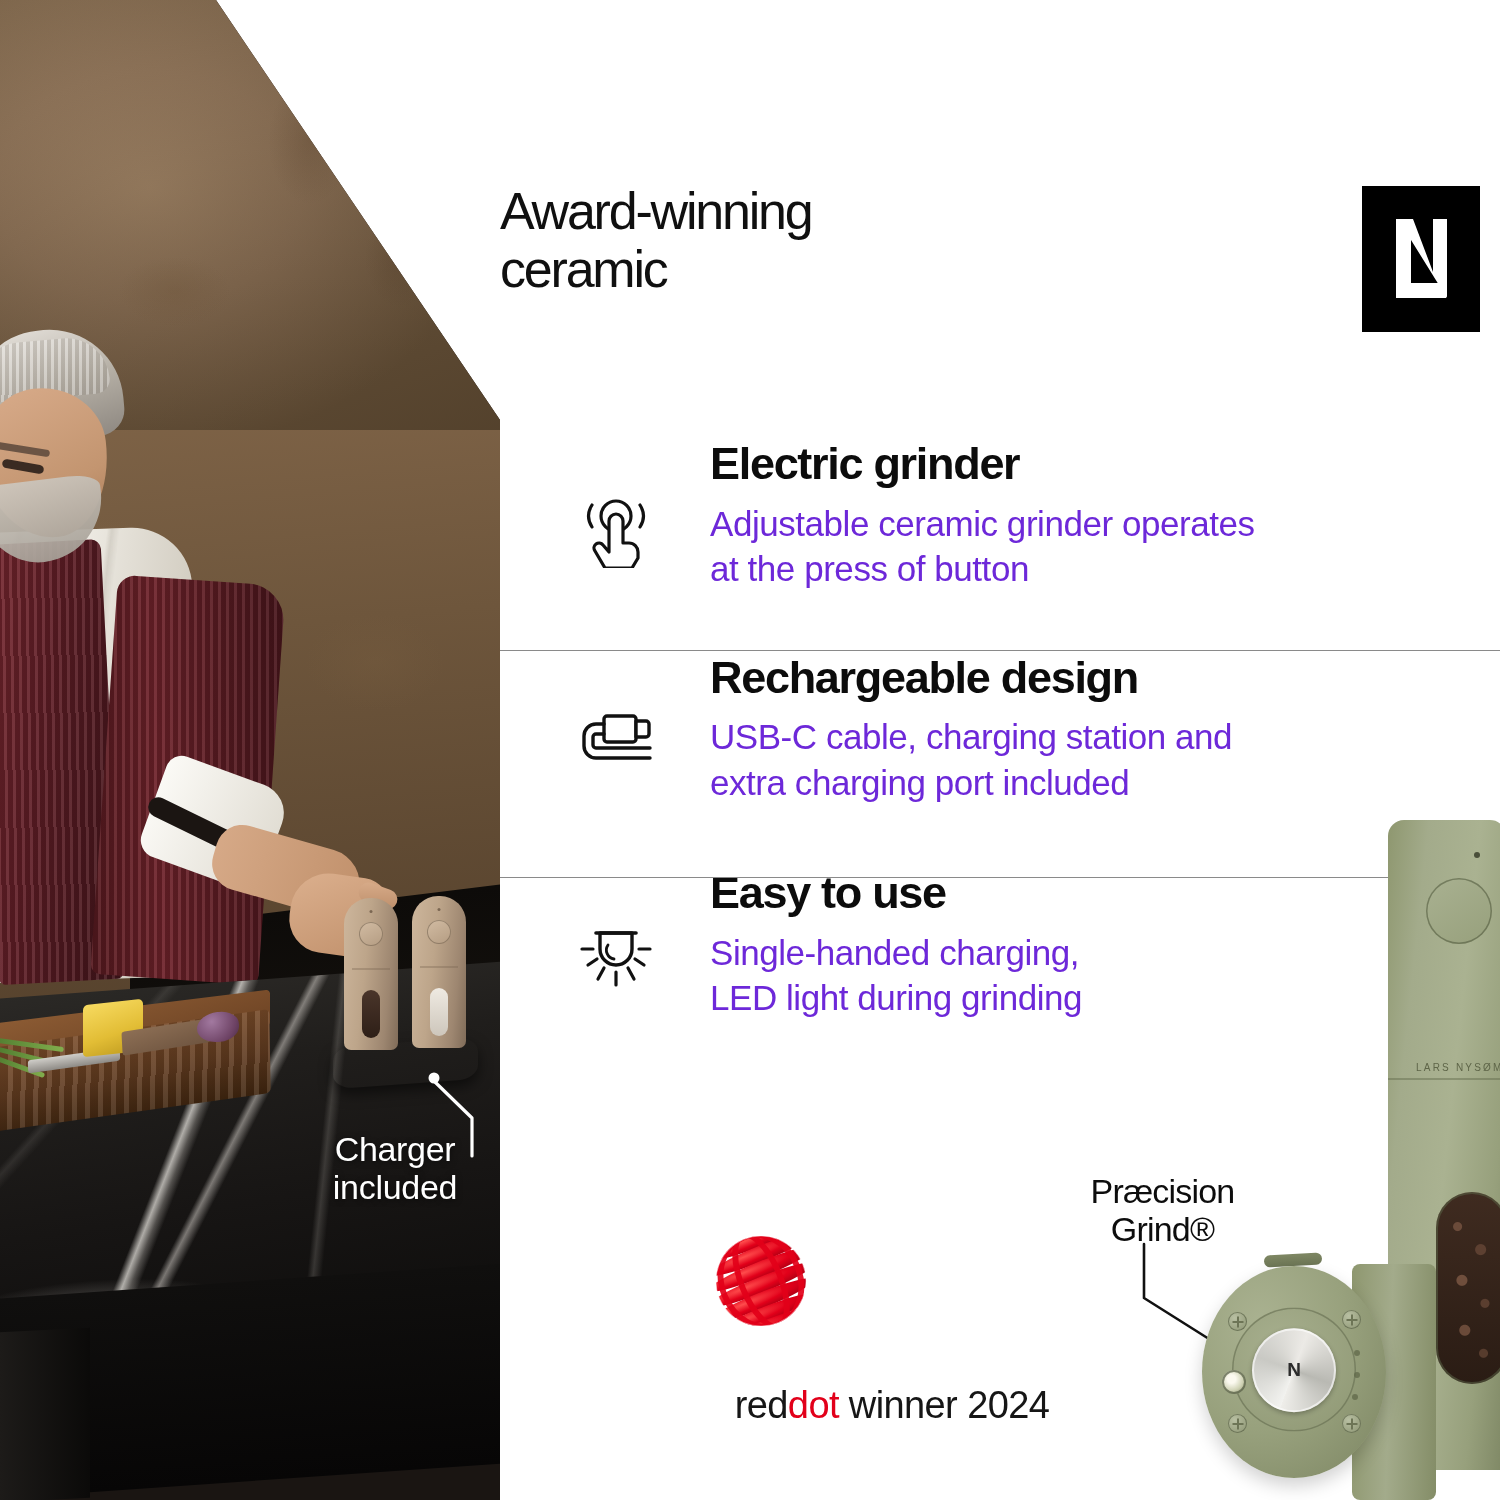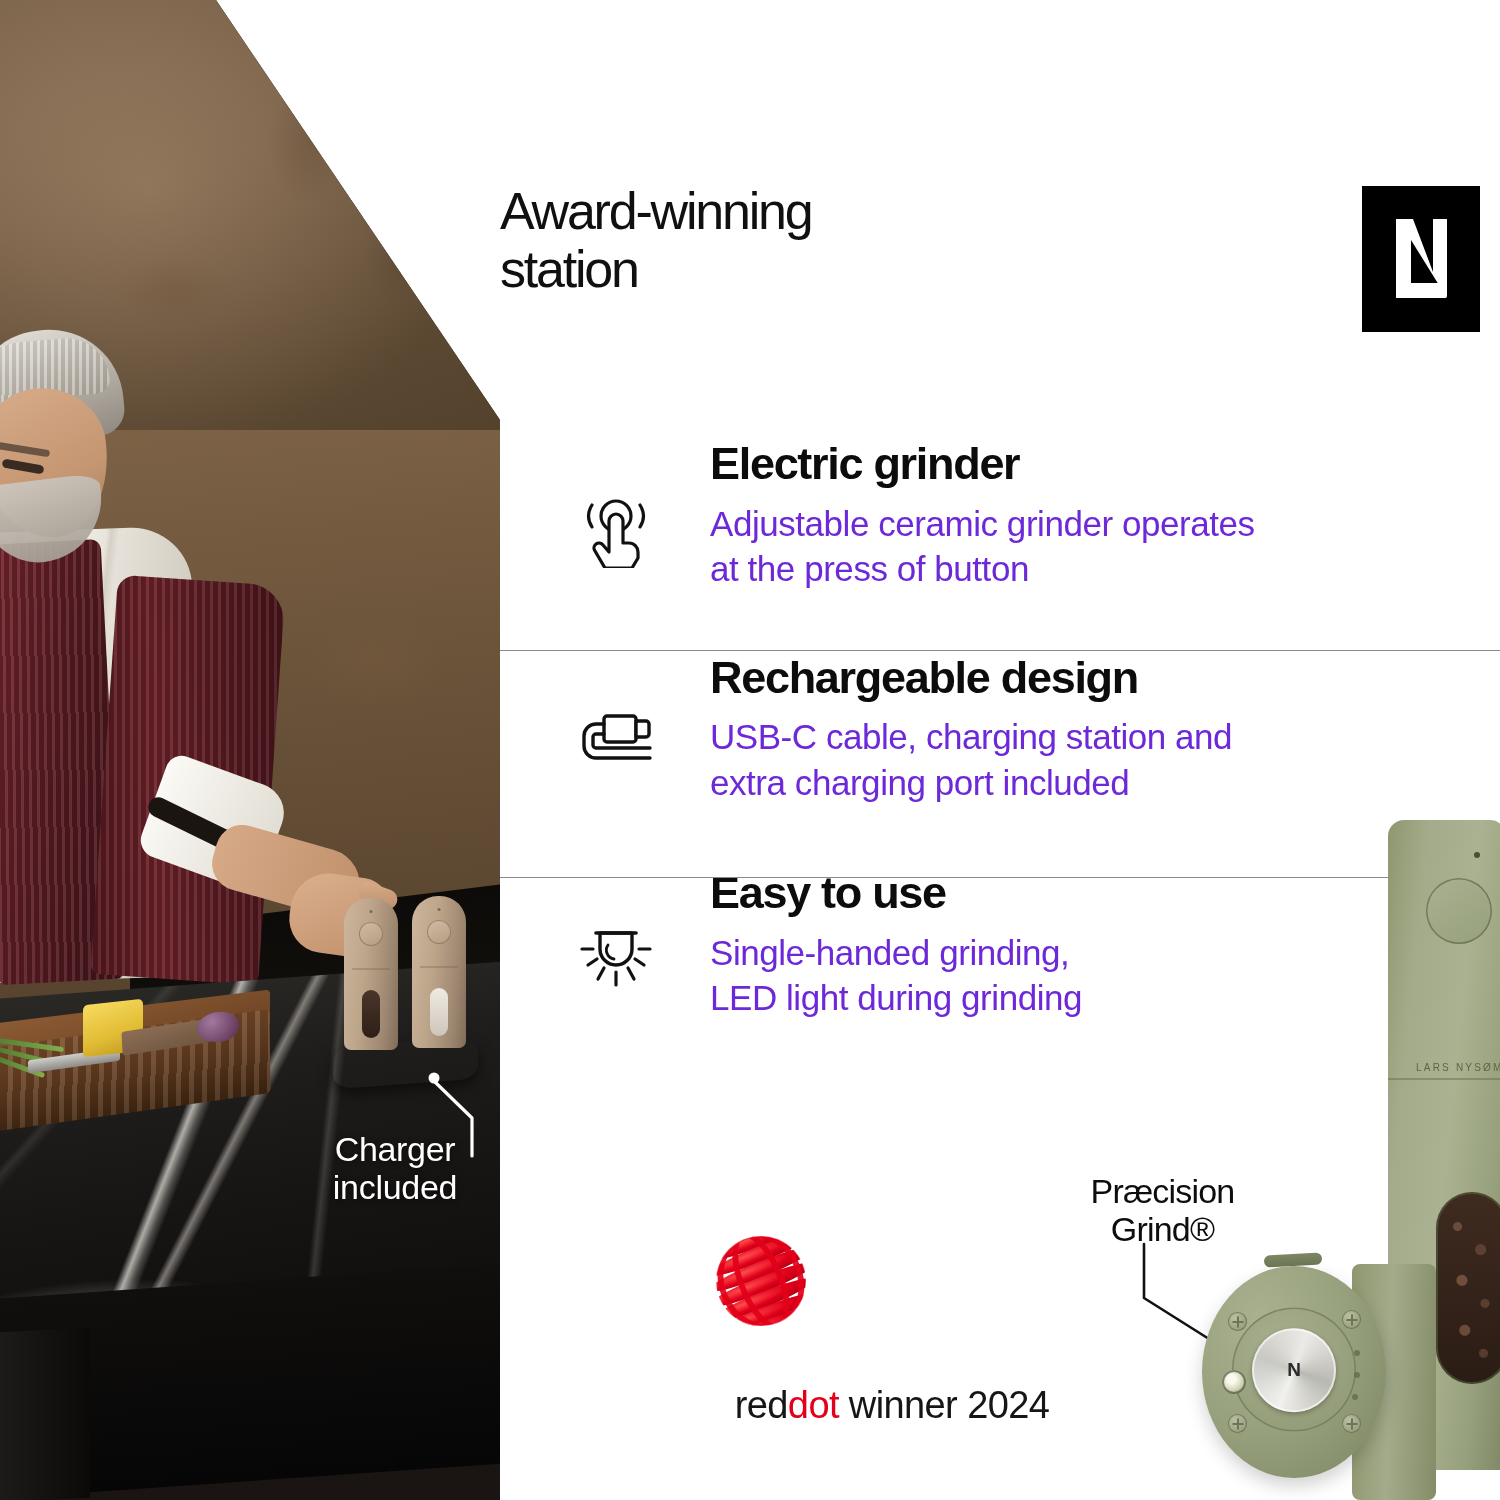--- a/index.html
+++ b/index.html
@@ -401,21 +401,21 @@
   </svg>
 
   <div id="charger-callout">
     <span>Charger</span><br>
     <span>included</span>
   </div>
 </div>
 
 <div id="headline">
   <span>Award-winning</span><br>
-  <span>station</span>
+  <span>ceramic</span>
 </div>
 
 <div id="brand-logo">
   <svg width="118" height="146" viewBox="0 0 118 146">
     <rect width="118" height="146" fill="#000000"></rect>
     <path d="M34 33 L34 112 L84 112 L84 97 L49 97 L49 33 Z" fill="#ffffff"></path>
     <path d="M36 33 L85 112 L85 33 L71 33 L71 86 L51 33 Z" fill="#ffffff"></path>
   </svg>
 </div>
 
@@ -469,21 +469,21 @@
           <line x1="10" y1="46" x2="19" y2="40"></line>
           <line x1="66" y1="46" x2="57" y2="40"></line>
           <line x1="20" y1="60" x2="26" y2="49"></line>
           <line x1="56" y1="60" x2="50" y2="49"></line>
           <line x1="38" y1="66" x2="38" y2="53"></line>
         </g>
       </svg>
     </div>
     <div class="ftitle">Easy to use</div>
     <div class="fdesc">
-      <span>Single-handed grinding,</span><br>
+      <span>Single-handed charging,</span><br>
       <span>LED light during grinding</span>
     </div>
   </div>
 </div>
 
 <div id="div1"></div>
 <div id="div2"></div>
 
 <div id="reddot">
   <svg id="reddot-sphere" viewBox="0 0 100 100">

